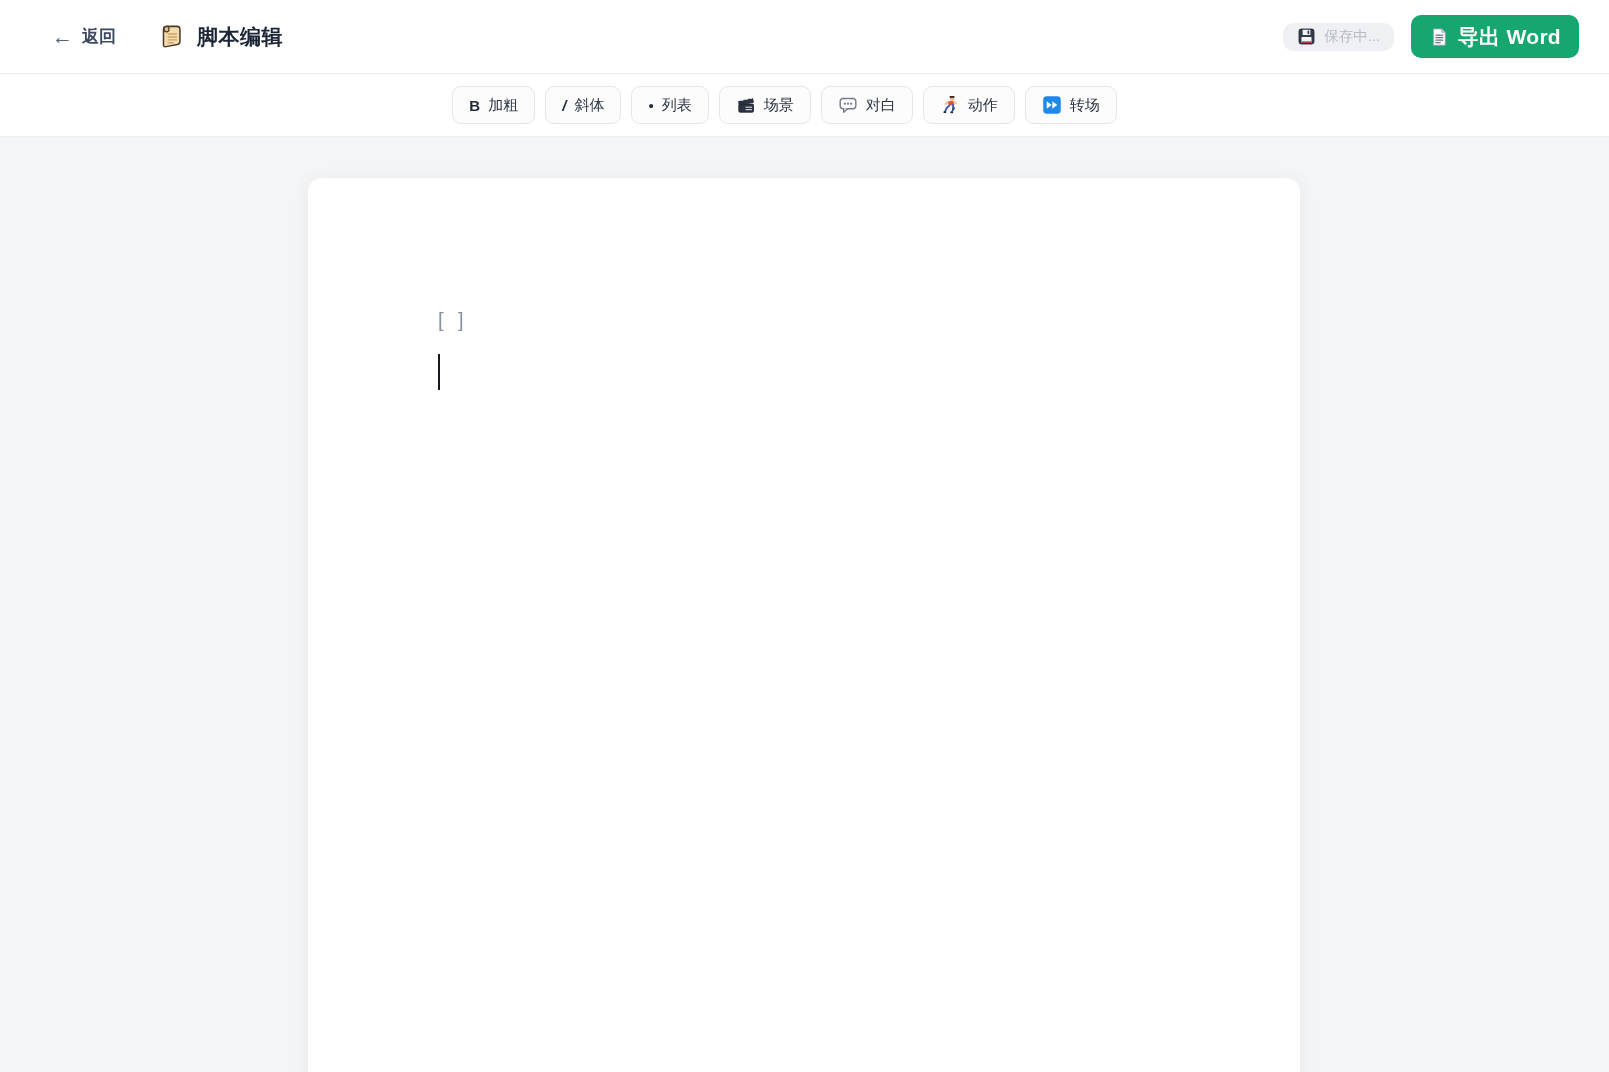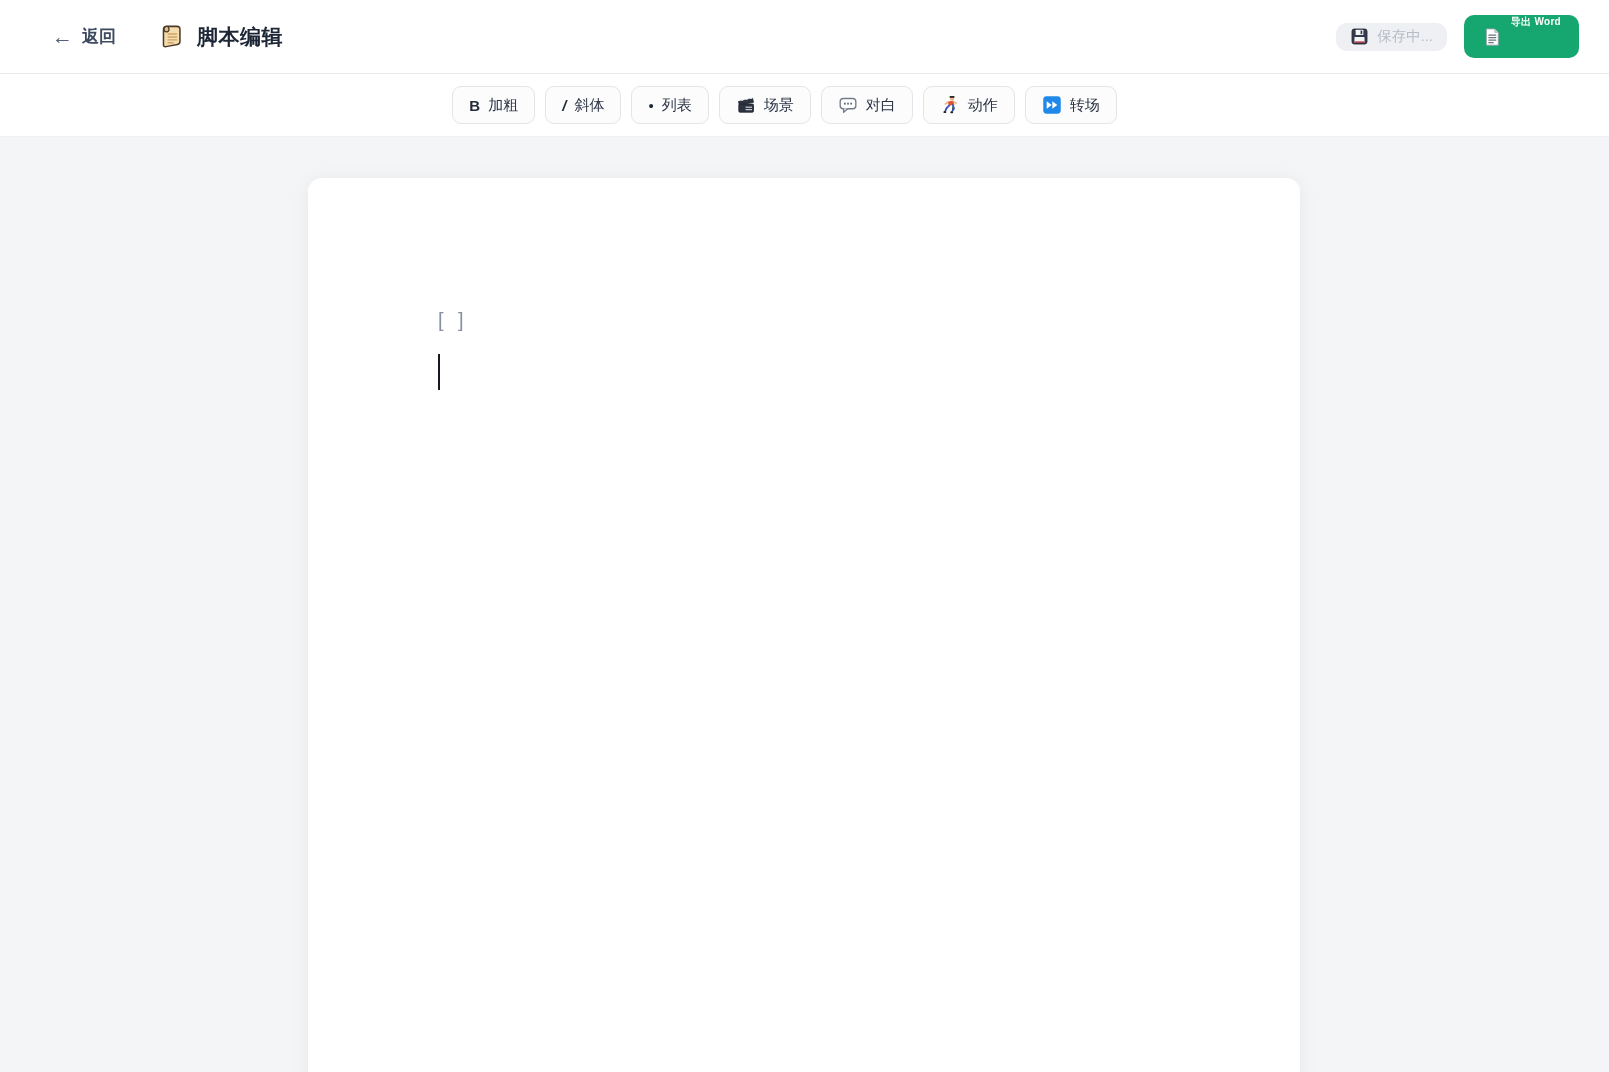--- a/index.html
+++ b/index.html
@@ -24,22 +24,22 @@
   .title-wrap { display:flex; align-items:center; gap:12px; margin-left:42px; }
   .page-title { font-size:21px; font-weight:700; color:#1c2636; letter-spacing:0.5px; }
   .header-right { margin-left:auto; display:flex; align-items:center; gap:17px; }
   .save-pill {
     background:#eef0f3; border:none; border-radius:11px; height:28px;
     display:flex; align-items:center; gap:8px; padding:0 14px;
     color:#b6bcc6; font-size:14.5px; font-weight:400; cursor:default;
   }
   .export-btn {
     background:#16a66f; border:none; border-radius:10px; height:43px;
-    display:flex; gap:9px; padding:0 18px;
-    color:#ffffff; font-size:10px; font-weight:700; cursor:pointer;
+    display:flex; align-items:center; gap:9px; padding:0 18px;
+    color:#ffffff; font-size:21px; font-weight:700; cursor:pointer;
     letter-spacing:0.3px;
   }
 
   
   .toolbar {
     height:63px; background:#ffffff; border-bottom:1px solid #eef0f2;
     display:flex; align-items:center; justify-content:center;
   }
   .toolbar-inner { display:flex; align-items:center; gap:10px; position:relative; left:-20px; }
   .tb-btn {

